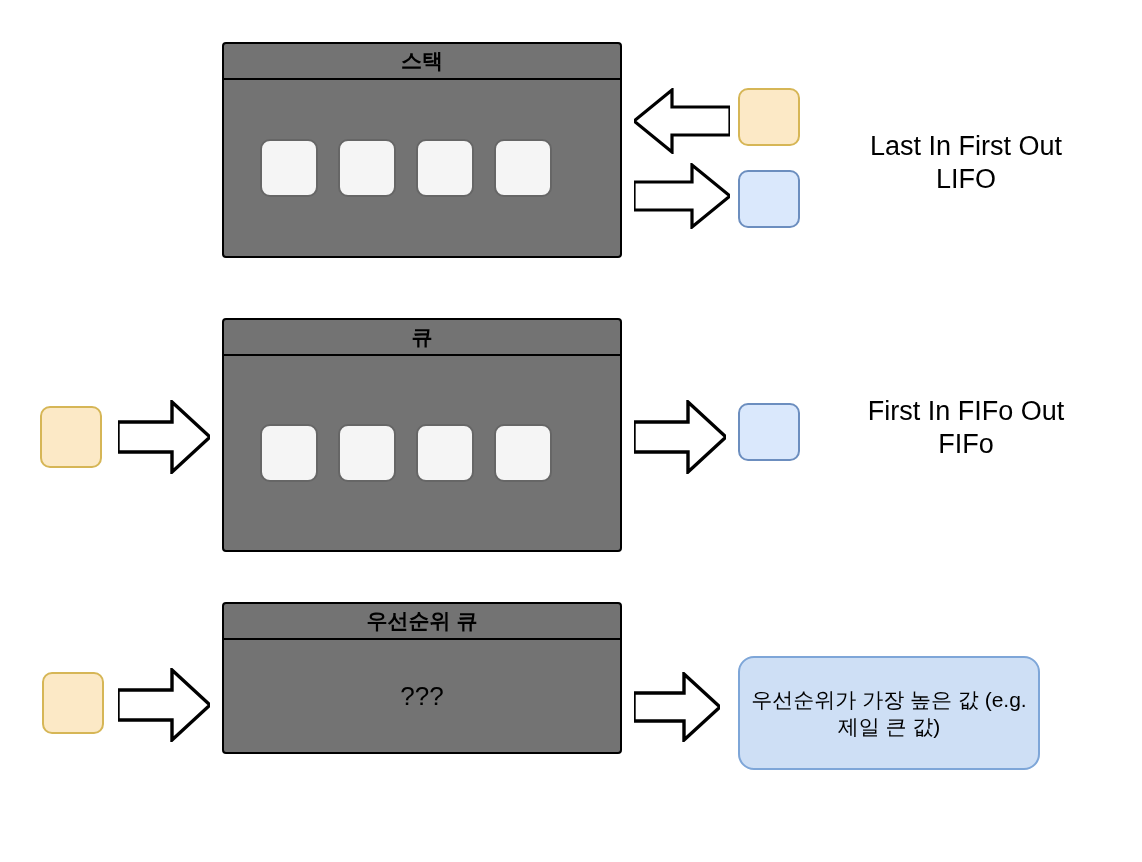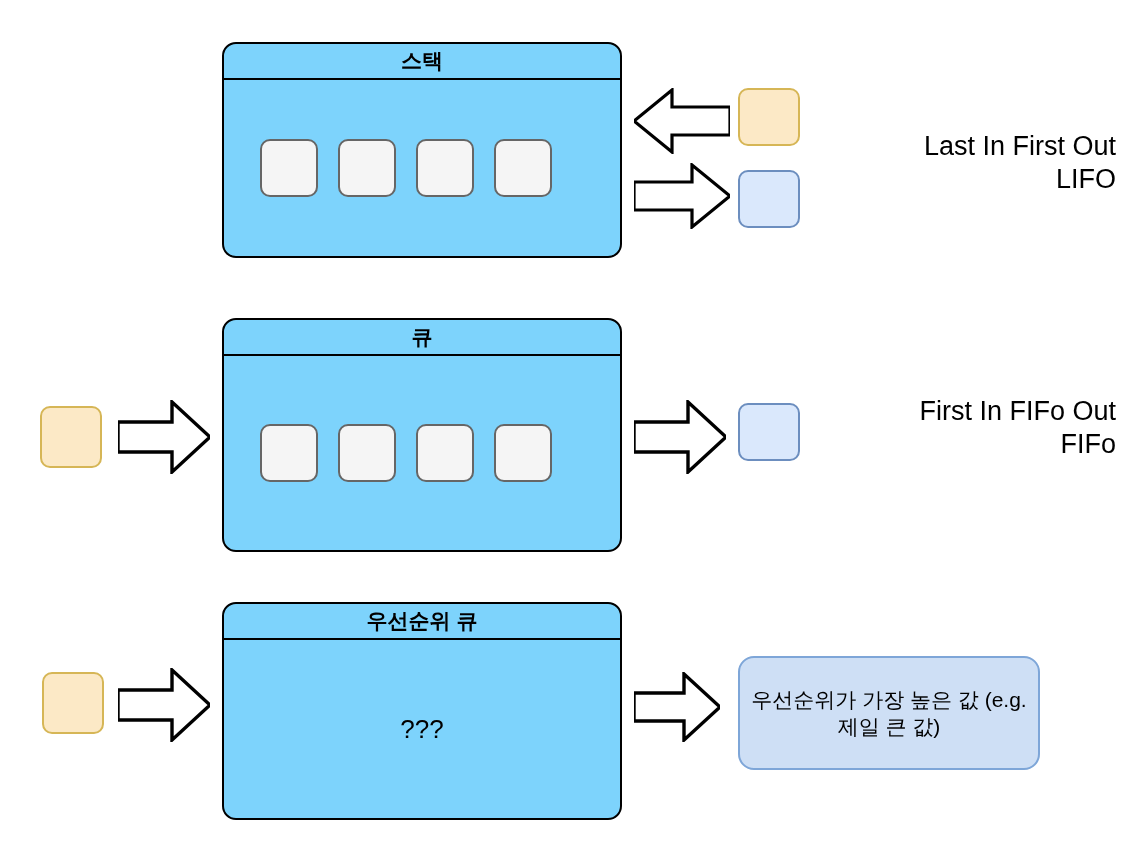--- a/index.html
+++ b/index.html
@@ -18,22 +18,22 @@
     height: 862px;
     background: #ffffff;
     overflow: hidden;
   }
 
   
   .struct-box {
     position: absolute;
     box-sizing: border-box;
     border: 2px solid #000000;
-    border-radius: 14px;
-    background: #7dd3fc;
+    border-radius: 4px;
+    background: #737373;
   }
   .struct-header {
     position: absolute;
     left: 0;
     top: 0;
     right: 0;
     height: 36px;
     box-sizing: border-box;
     border-bottom: 2px solid #000000;
     display: flex;
@@ -109,21 +109,21 @@
 
   
   .arrow { position: absolute; }
   .arrow svg { display: block; width: 100%; height: 100%; }
 
   
   .caption {
     position: absolute;
     font-size: 27px;
     line-height: 1.22;
-    text-align: right;
+    text-align: center;
     color: #000000;
     white-space: pre-line;
   }
 </style>
 </head>
 <body>
 
 <div id="canvas">
 
   <div class="struct-box" style="left:222px; top:42px; width:400px; height:216px;">
@@ -180,21 +180,21 @@
     <svg viewBox="0 0 92 74" preserveAspectRatio="none">
       <polygon points="92,37 54,2 54,22 0,22 0,52 54,52 54,72" fill="#ffffff" stroke="#000000" stroke-width="3.4" stroke-linejoin="miter"></polygon>
     </svg>
   </div>
 
   <div class="token token-blue" style="left:738px; top:403px; width:62px; height:58px;"></div>
 
   <div class="caption" style="left:816px; top:395px; width:300px;">First In FIFo Out
 FIFo</div>
 
-  <div class="struct-box" style="left:222px; top:602px; width:400px; height:218px;">
+  <div class="struct-box" style="left:222px; top:602px; width:400px; height:152px;">
     <div class="struct-header">우선순위 큐</div>
     <div class="struct-body">
       <div class="placeholder-text">???</div>
     </div>
   </div>
 
   <div class="token token-yellow" style="left:42px; top:672px; width:62px; height:62px;"></div>
 
   <div class="arrow" style="left:118px; top:668px; width:92px; height:74px;">
     <svg viewBox="0 0 92 74" preserveAspectRatio="none">

